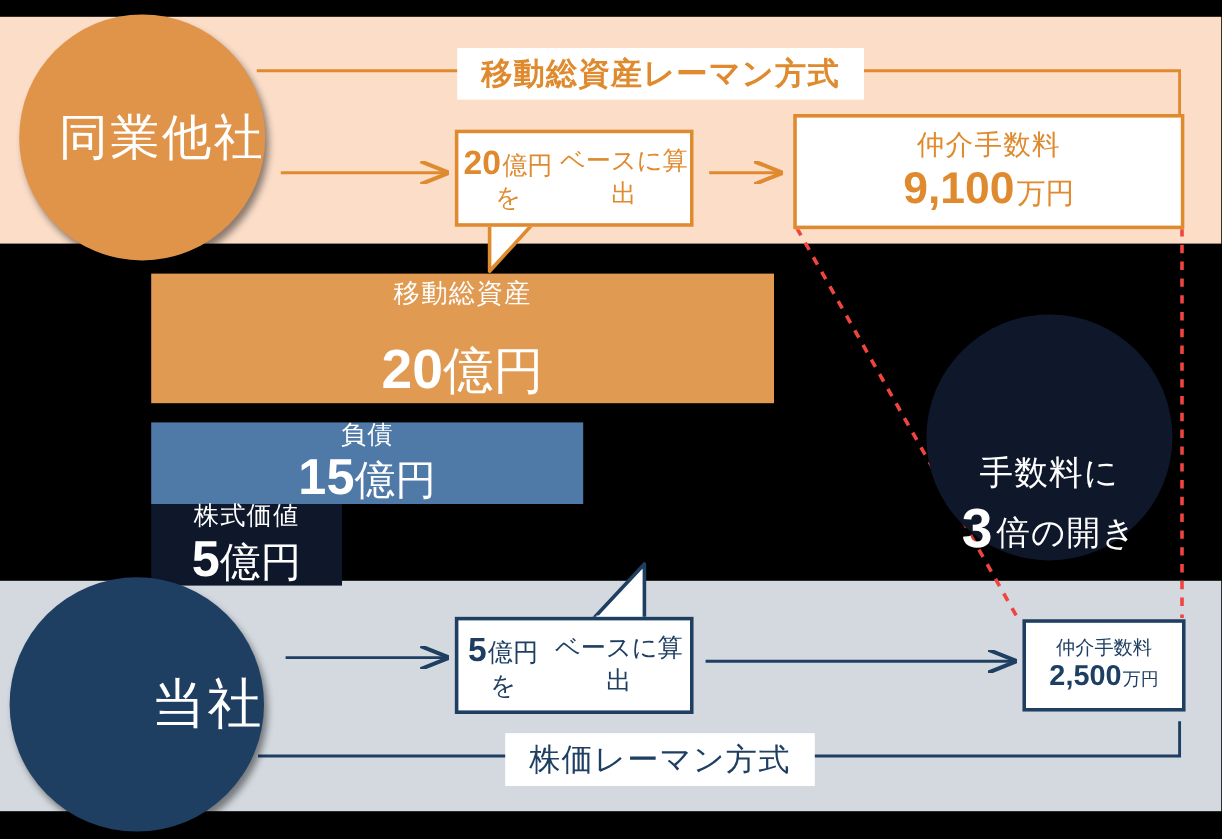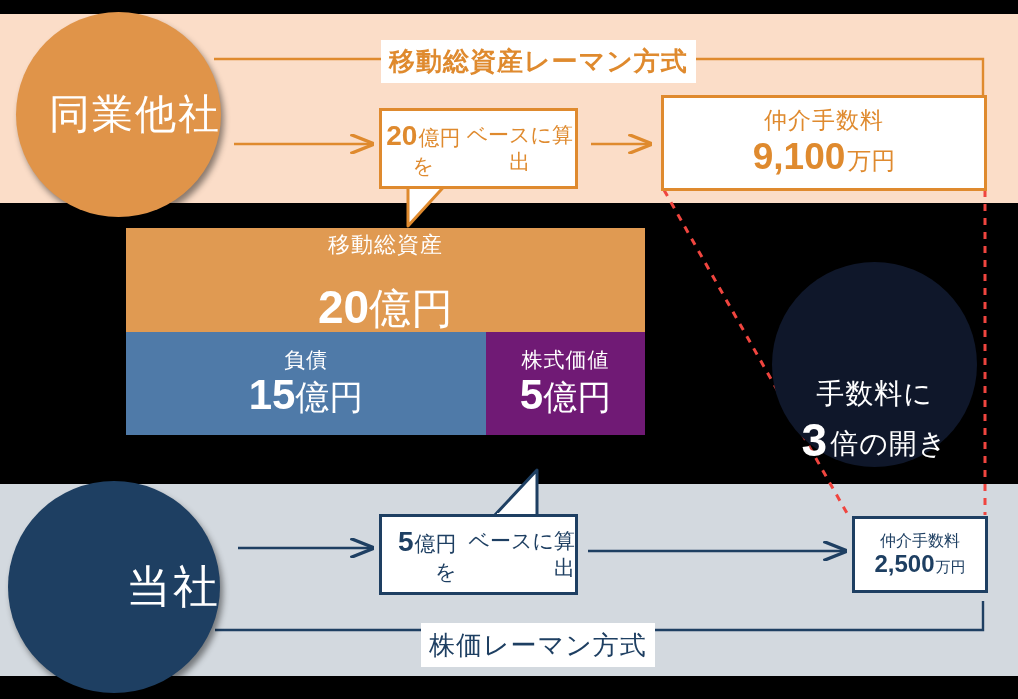--- a/index.html
+++ b/index.html
@@ -103,38 +103,39 @@
     line-height: 1.05;
     gap: 23px;
   }
   #bar-total-assets .bar-label { font-size: 22px; letter-spacing: 1px; }
   #bar-total-assets .bar-value { font-size: 42px; margin-top: 4px; }
   #bar-total-assets .bar-value .num { font-weight: bold; font-size: 46px; }
 
   #bar-stack {
     position: absolute;
     left: 126px;
-    top: 332px;
+    top: 352px;
     width: 519px;
-    height: 103px;
-    display: flex;
+    height: 74px;
+    display: flex;
+    flex-direction: column;
   }
   #bar-debt {
     width: 360px;
     background: #4f7aa8;
     display: flex;
     flex-direction: column;
     align-items: center;
     justify-content: center;
     color: #fff;
     line-height: 1.05;
   }
   #bar-equity {
     width: 159px;
-    background: #701a75;
+    background: #0f172a;
     display: flex;
     flex-direction: column;
     align-items: center;
     justify-content: center;
     color: #fff;
     line-height: 1.05;
   }
   #bar-debt .bar-label, #bar-equity .bar-label { font-size: 21px; letter-spacing: 1px; }
   #bar-debt .bar-value, #bar-equity .bar-value { font-size: 34px; margin-top: 2px; }
   #bar-debt .bar-value .num { font-weight: bold; font-size: 42px; }
@@ -161,21 +162,20 @@
   }
   #bubble-competitor .num { font-size: 28px; font-weight: bold; margin-right: 1px; }
   #bubble-ourcompany {
     left: 379px;
     top: 514px;
     width: 193px;
     height: 75px;
     border: 3px solid #1e3f62;
     color: #1e3f62;
     font-size: 21px;
-    text-align: right;
   }
   #bubble-ourcompany .num { font-size: 28px; font-weight: bold; margin-right: 1px; }
 
   
   #fee-box-competitor {
     position: absolute;
     left: 661px;
     top: 95px;
     width: 320px;
     height: 90px;
@@ -211,38 +211,37 @@
   #fee-box-ourcompany .fee-value { font-size: 15px; margin-top: 2px; }
   #fee-box-ourcompany .fee-value .num { font-size: 24px; font-weight: bold; margin-right: 1px; }
 
   
   .method-label {
     position: absolute;
     background: #ffffff;
     display: flex;
     align-items: center;
     justify-content: center;
-    padding: 3px 8px;
+    padding: 3px 20px;
     font-size: 26px;
     letter-spacing: 1px;
     font-weight: bold;
   }
   #method-label-top {
     left: 381px;
     top: 40px;
     height: 37px;
     color: #df8a2e;
   }
   #method-label-bottom {
     left: 421px;
     top: 611px;
     height: 38px;
     color: #1e3f62;
     font-weight: normal;
-    margin-top: 12px;
   }
 
   svg.overlay {
     position: absolute;
     left: 0;
     top: 0;
     width: 1018px;
     height: 699px;
     pointer-events: none;
   }

